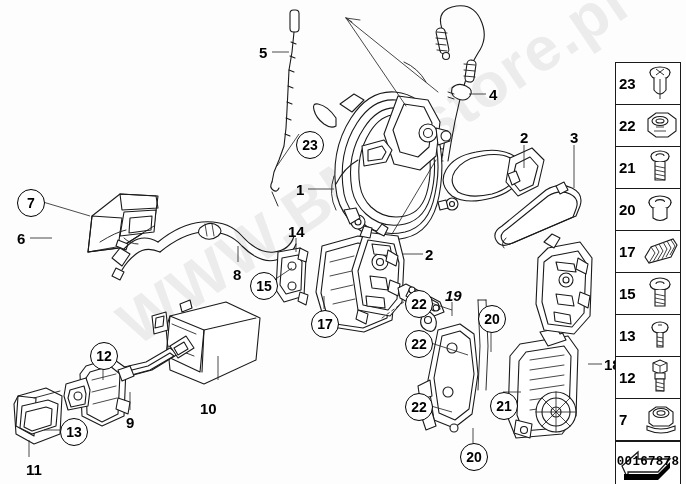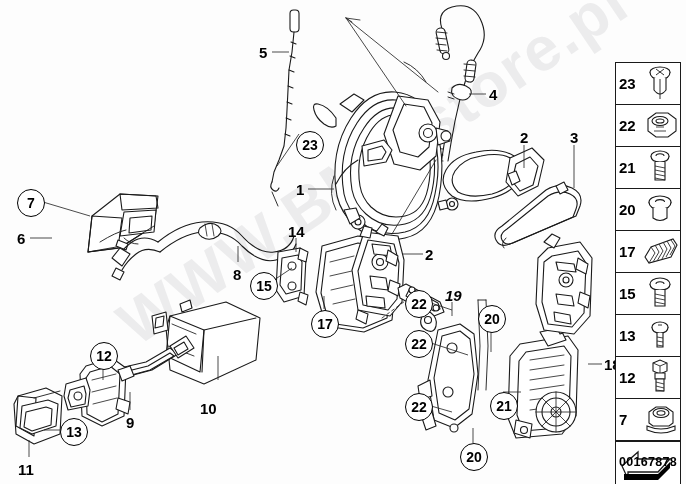--- a/index.html
+++ b/index.html
@@ -37,21 +37,21 @@
   .leg-row{position:relative;height:41px;border-bottom:1.2px solid #1a1a1a;
            display:flex;align-items:center;}
   .leg-row:last-child{border-bottom:none;}
   .leg-num{font-size:15px;font-weight:bold;padding-left:3px;width:21px;
            font-family:"Liberation Sans",sans-serif;color:#000;}
   .leg-ico{flex:1;height:100%;position:relative;}
   .leg-ico svg{position:absolute;left:0;top:0;}
   #legend-arrow-box{height:46px;border-top:1.2px solid #1a1a1a;position:relative;}
   #diagram-id{position:absolute;left:615px;top:455px;width:66px;text-align:center;
               font-size:12.5px;font-weight:bold;color:#000;z-index:30;
-              font-family:Liberation Sans, sans-serif;letter-spacing:0.3px;}
+              font-family:Liberation Mono, monospace;letter-spacing:0.3px;}
 </style>
 </head>
 <body>
 
 <div id="sheet">
 
   <div id="watermark">
     <div class="wm-text">WWW.BMWstore.pl</div>
   </div>
 
@@ -343,21 +343,21 @@
       <div class="callout circled" style="left: 250px; top: 272px;">15</div>
       <div class="callout circled" style="left: 311px; top: 310px;">17</div>
       <div class="callout circled" style="left: 405px; top: 290px;">22</div>
       <div class="callout plain" style="left: 445px; top: 288px; font-style: italic;">19</div>
       <div class="callout circled" style="left: 478px; top: 305px;">20</div>
       <div class="callout circled" style="left: 405px; top: 330px;">22</div>
       <div class="callout circled" style="left: 90px; top: 342px;">12</div>
       <div class="callout circled" style="left: 60px; top: 418px;">13</div>
       <div class="callout plain" style="left: 126px; top: 415px;">9</div>
       <div class="callout plain" style="left: 200px; top: 385px; margin-top: 16px;">10</div>
-      <div class="callout plain" style="left: 18px; top: 462px;">11</div>
+      <div class="callout plain" style="left: 26px; top: 462px;">11</div>
       <div class="callout plain" style="left: 604px; top: 357px;">18</div>
       <div class="callout circled" style="left: 490px; top: 392px;">21</div>
       <div class="callout circled" style="left: 405px; top: 393px;">22</div>
       <div class="callout circled" style="left: 460px; top: 443px;">20</div>
     </div>
 
   <div id="legend">
 
     <div class="leg-row">
       <div class="leg-num">23</div>

